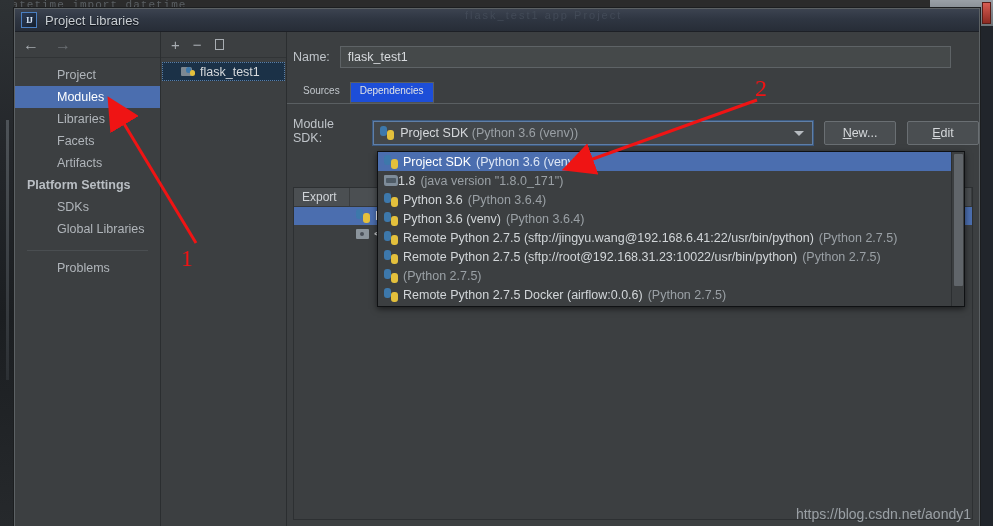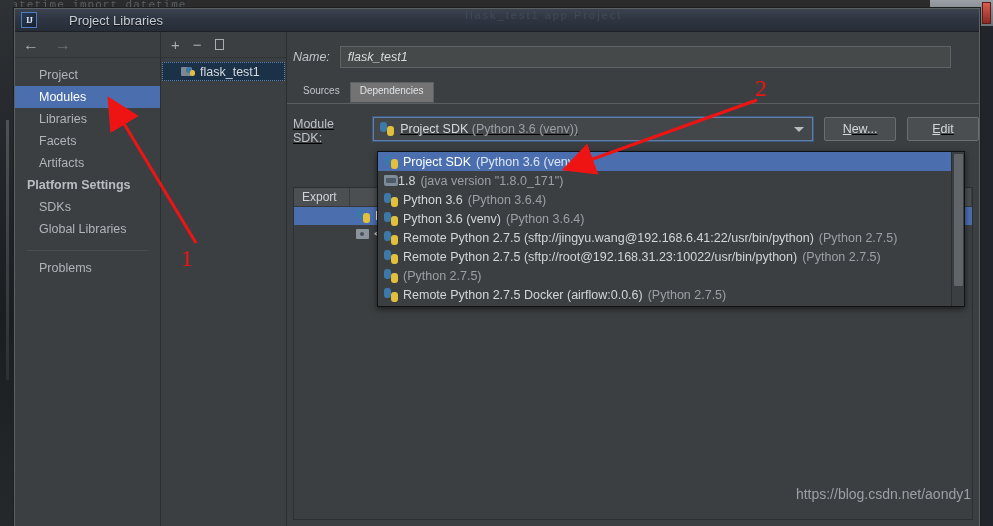--- a/index.html
+++ b/index.html
@@ -56,21 +56,20 @@
     border-bottom: none;
     box-shadow: 0 0 0 1px #1c1e20;
   }
   .titlebar {
     position: relative;
     height: 23px;
     background: linear-gradient(180deg,#3c4350 0%,#2f3642 45%,#272d37 100%);
     border-bottom: 1px solid #1d2026;
     display: flex; align-items: center;
     padding-left: 6px;
-    gap: 24px;
   }
   .ij-logo {
     width: 16px; height: 16px;
     background: linear-gradient(135deg,#2a3a55,#16202e);
     border: 1px solid #4a7fc1;
     color: #d6e3f2;
     font-size: 9px; font-weight: bold;
     display: flex; align-items: center; justify-content: center;
     font-family: "Liberation Serif", serif;
     letter-spacing: -1px;
@@ -116,21 +115,21 @@
     cursor: default;
   }
   .arrow-btn.dim { color: #6a6f73; }
   .nav-list { padding-top: 6px; }
   .nav-group {
     color: #b9bec3; font-size: 12.5px; font-weight: bold;
     padding: 4px 0 4px 12px;
   }
   .nav-item {
     color: #b0b5ba; font-size: 12.5px;
-    padding: 3px 0 3px 24px;
+    padding: 3px 0 3px 42px;
     line-height: 16px;
   }
   .nav-item.selected {
     background: #4b6eaf;
     color: #ffffff;
   }
   .nav-sep {
     height: 1px; margin: 10px 12px 6px 12px;
     background: #4a4e51;
   }
@@ -176,21 +175,20 @@
   
   .content {
     position: relative;
     flex: 1 1 auto;
     background: #3c3f41;
     padding: 0;
   }
   .row-name {
     display: flex; align-items: center;
     padding: 14px 0 0 6px;
-    font-style: italic;
   }
   .lbl {
     color: #bfc4c9; font-size: 12.5px;
   }
   .text-input {
     margin-left: 10px;
     width: 611px; height: 22px;
     background: #45494a;
     border: 1px solid #5e6366;
     color: #d8dbde;
@@ -205,29 +203,28 @@
     border-bottom: 1px solid #5a5f62;
     height: 22px;
   }
   .tab {
     font-size: 10px;
     color: #c2c7cc;
     padding: 2px 9px 3px 9px;
     border: 1px solid transparent;
   }
   .tab.active {
-    background: #737373;
+    background: #1d4ed8;
     border: 1px solid #5a5f62;
     border-bottom-color: #4e5254;
     color: #e0e3e6;
   }
   .row-sdk {
-    display: flex; align-items: flex-start;
+    display: flex; align-items: flex-end;
     padding: 13px 0 0 6px;
-    text-decoration: underline;
   }
   .combo {
     margin-left: 10px;
     width: 461px; height: 24px;
     background: #43474a;
     border: 1px solid #5f7fa8;
     outline: 1px solid #3c5a80;
     display: flex; align-items: center;
     padding: 0 6px;
     position: relative;
@@ -370,21 +367,21 @@
     color: #ef1414;
     font-size: 24px;
     font-family: "Liberation Serif", serif;
   }
   #num1 { left: 181px; top: 245px; }
   #num2 { left: 755px; top: 75px; }
 
   
   .watermark {
     position: absolute;
-    right: 22px; bottom: 24px;
+    right: 22px; bottom: 4px;
     color: #9aa0a5;
     font-size: 14px;
     z-index: 50;
   }
 </style>
 </head>
 <body>
 
 <div id="root">
 

